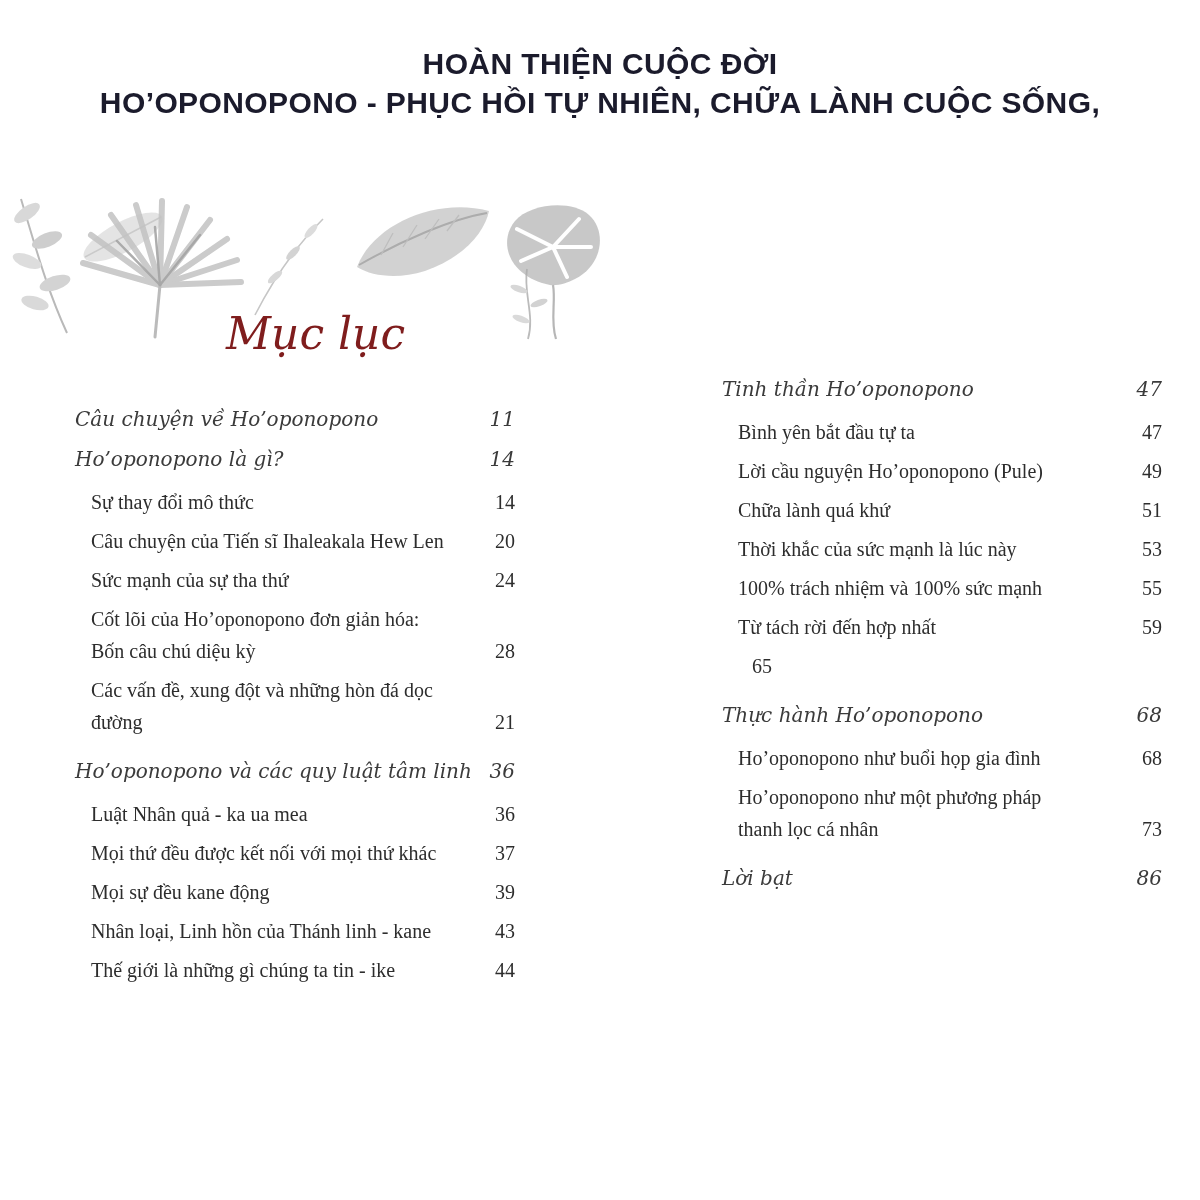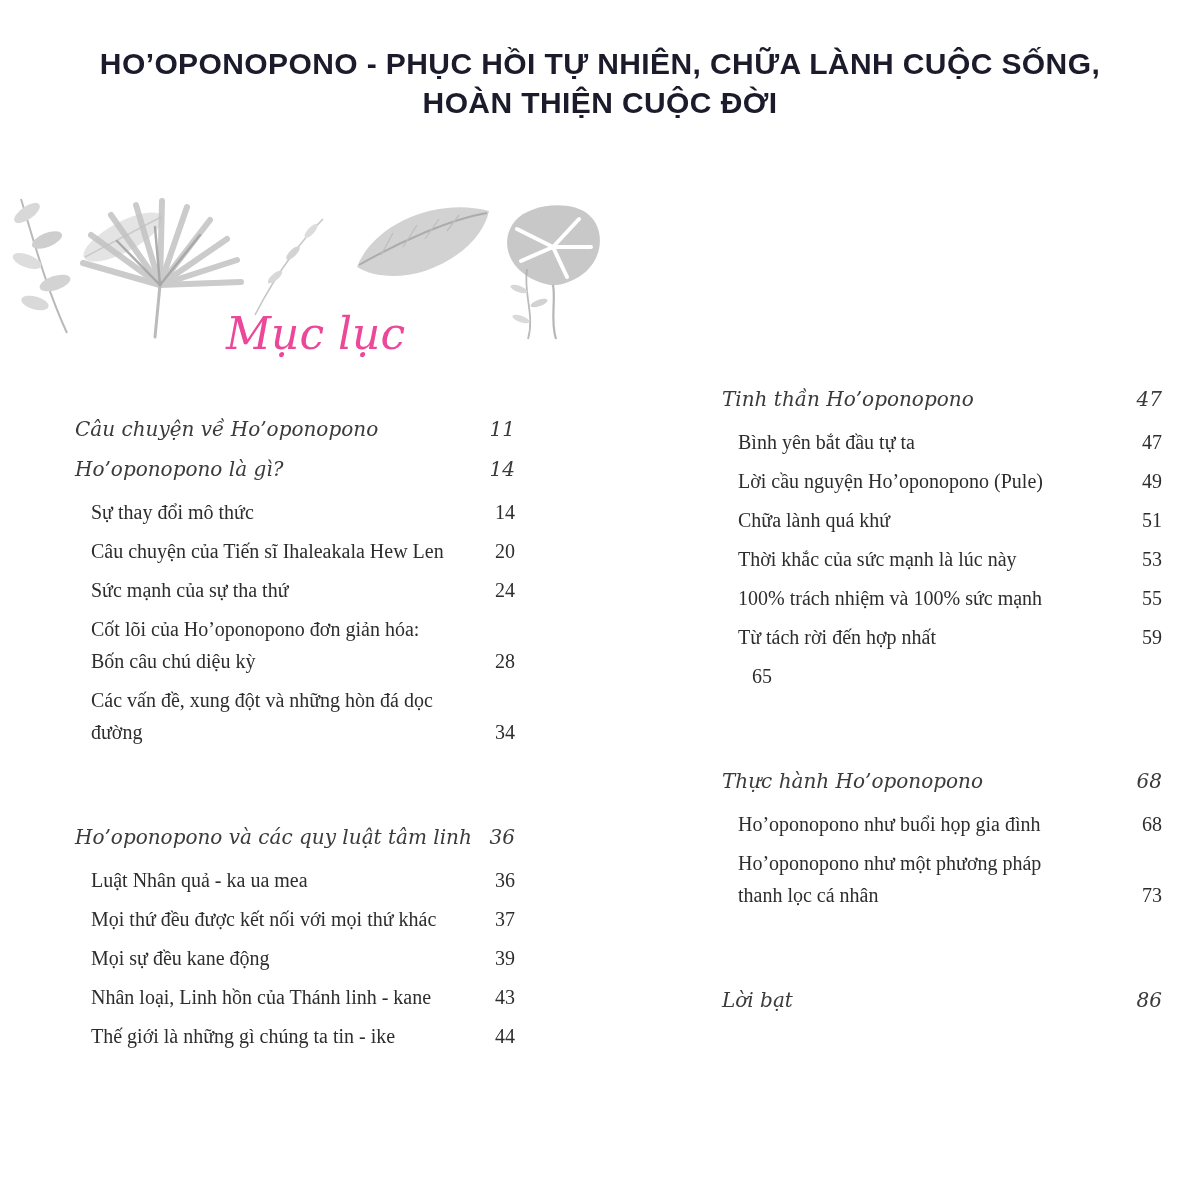--- a/index.html
+++ b/index.html
@@ -9,48 +9,48 @@
   }
   .book-title{
     position:absolute;top:44px;left:0;width:1200px;text-align:center;
     font-family:"Liberation Sans", sans-serif;font-weight:bold;
     font-size:30px;line-height:39px;color:#1b1b2c;letter-spacing:0.4px;
   }
   .decor{position:absolute;top:185px;left:5px;}
   .toc-heading{
     position:absolute;top:308px;left:226px;
     font-family:"DejaVu Serif", serif;font-style:italic;
-    font-size:44px;color:#ec4899;
+    font-size:44px;color:#7f1d1d;
   }
   .col{position:absolute;width:440px;}
   .col-left{left:75px;top:402px;}
   .col-right{left:722px;top:372px;}
   .toc-row{display:flex;justify-content:space-between;align-items:flex-end;}
   .label{flex:1;white-space:pre-line;}
   .pagenum{margin-left:14px;white-space:nowrap;text-align:right;}
   .row-section{
     font-family:"DejaVu Serif", serif;font-style:italic;
     font-size:20px;line-height:26px;color:#3b3b3b;
     margin-top:12px;margin-bottom:14px;
   }
-  .col .row-section:first-child{margin-top:14px;}
+  .col .row-section:first-child{margin-top:4px;}
   .row-item{
     font-size:20px;line-height:32px;margin:7px 0;
     padding-left:16px;color:#2d2d2d;
   }
-  .big-gap{margin-top:76px;}
+  .big-gap{margin-top:20px;}
 </style>
 </head>
 <body>
 
 <div class="page">
 
   <div class="book-title">
+    <div>HOÀN THIỆN CUỘC ĐỜI</div>
     <div>HO’OPONOPONO - PHỤC HỒI TỰ NHIÊN, CHỮA LÀNH CUỘC SỐNG,</div>
-    <div>HOÀN THIỆN CUỘC ĐỜI</div>
   </div>
 
   <svg class="decor" width="640" height="155" viewBox="0 0 640 155" aria-hidden="true">
 
     <g opacity="0.85">
       <path d="M62,148 C42,105 30,60 16,14" fill="none" stroke="#adadad" stroke-width="2"></path>
       <ellipse cx="22" cy="28" rx="15" ry="6.5" transform="rotate(-35 22 28)" fill="#d2d2d2"></ellipse>
       <ellipse cx="42" cy="55" rx="16" ry="7" transform="rotate(-22 42 55)" fill="#c6c6c6"></ellipse>
       <ellipse cx="22" cy="76" rx="15" ry="6.5" transform="rotate(200 22 76)" fill="#d8d8d8"></ellipse>
       <ellipse cx="50" cy="98" rx="16" ry="7" transform="rotate(-18 50 98)" fill="#cccccc"></ellipse>
@@ -132,21 +132,21 @@
       <span class="label">Sức mạnh của sự tha thứ</span>
       <span class="pagenum">24</span>
     </div>
     <div class="toc-row row-item">
       <span class="label">Cốt lõi của Ho’oponopono đơn giản hóa:
 Bốn câu chú diệu kỳ</span>
       <span class="pagenum">28</span>
     </div>
     <div class="toc-row row-item">
       <span class="label">Các vấn đề, xung đột và những hòn đá dọc đường</span>
-      <span class="pagenum">34</span>
+      <span class="pagenum">21</span>
     </div>
     <div class="toc-row row-section big-gap">
       <span class="label">Ho’oponopono và các quy luật tâm linh</span>
       <span class="pagenum">36</span>
     </div>
     <div class="toc-row row-item">
       <span class="label">Luật Nhân quả - ka ua mea</span>
       <span class="pagenum">36</span>
     </div>
     <div class="toc-row row-item">

